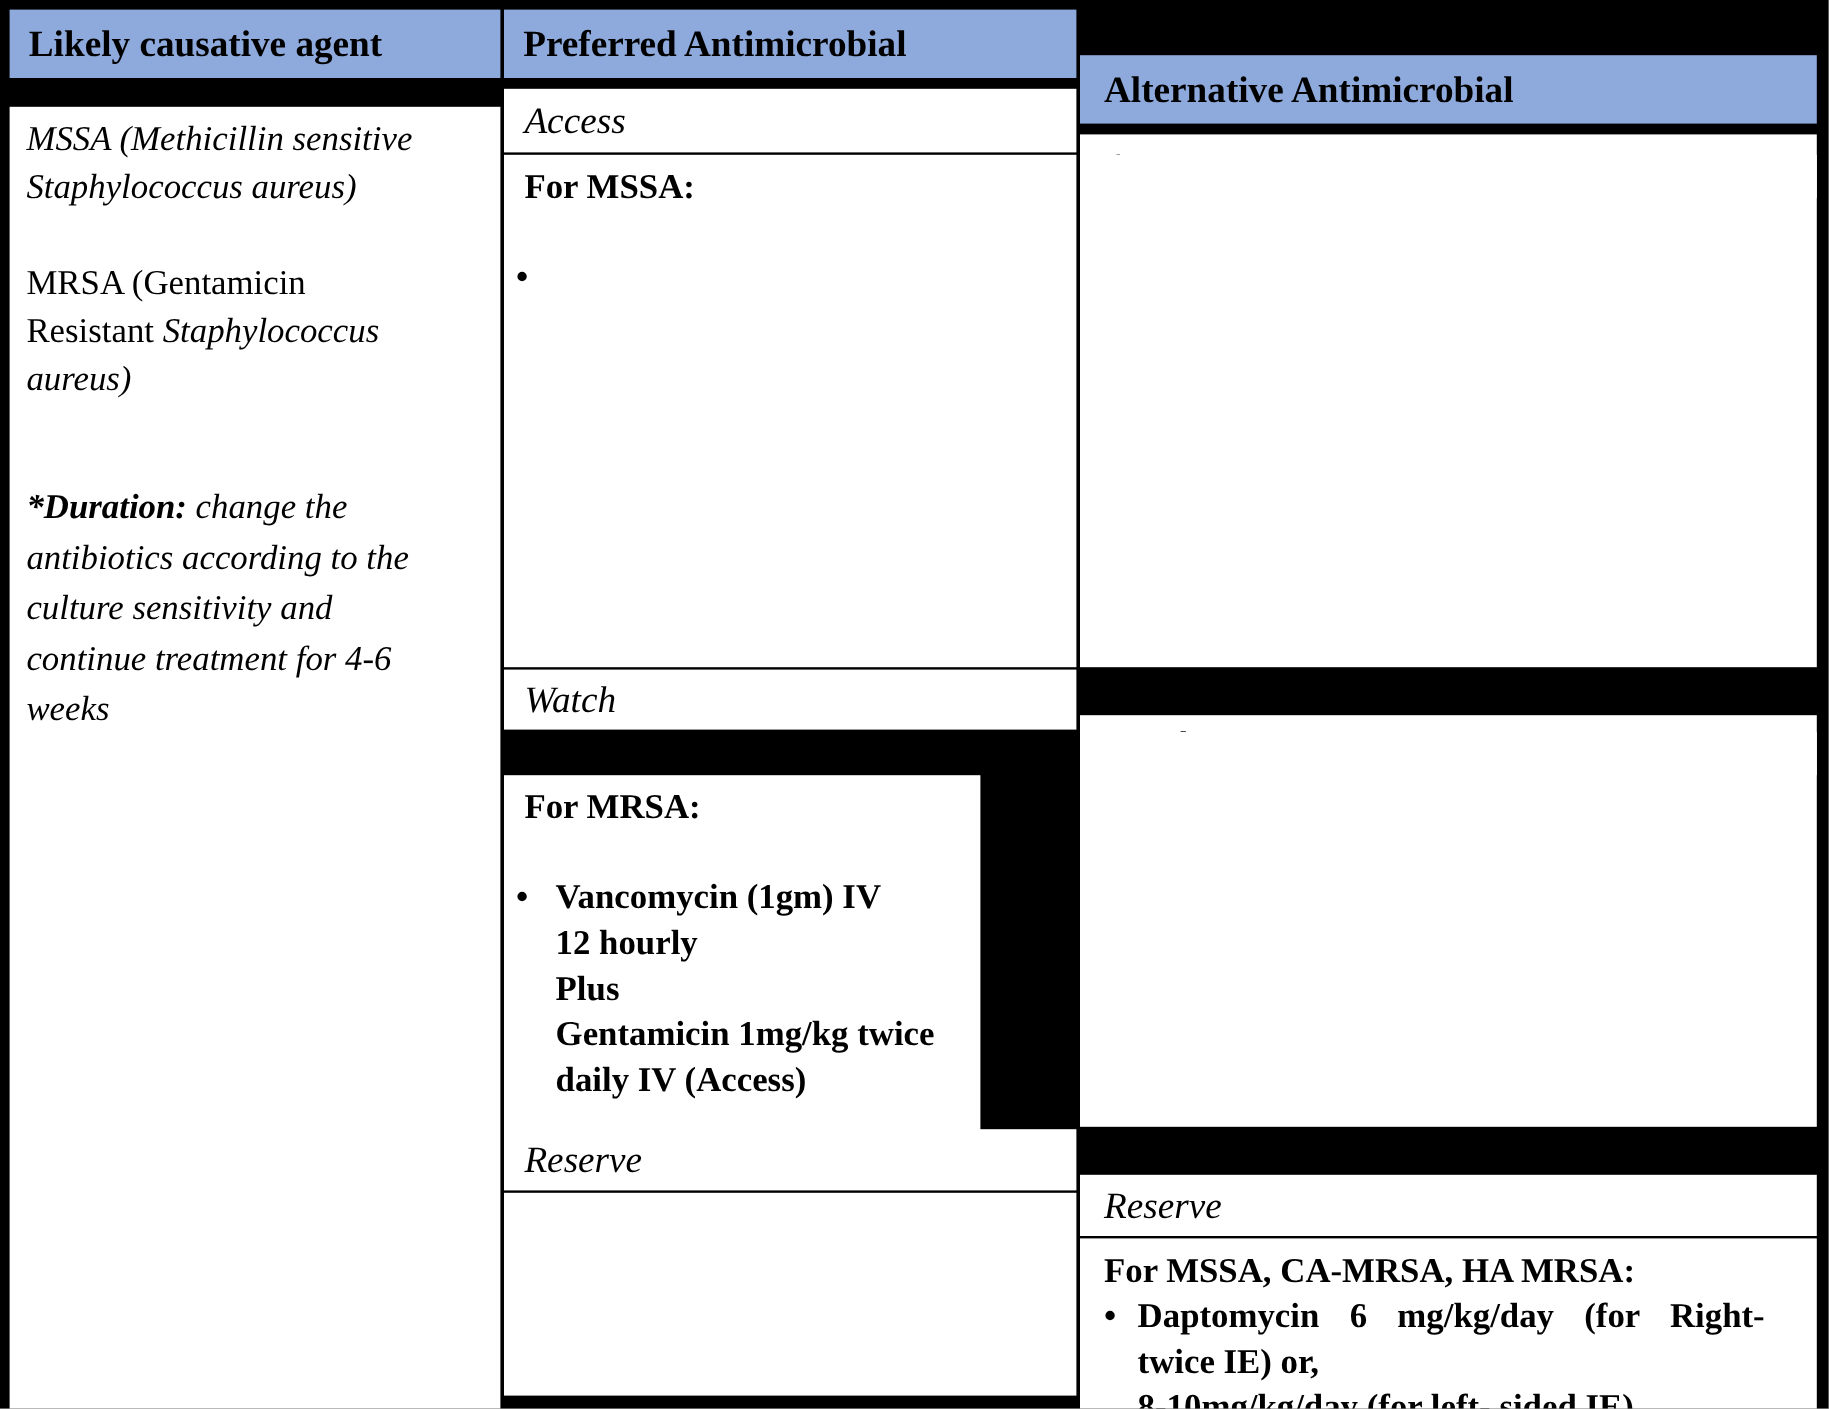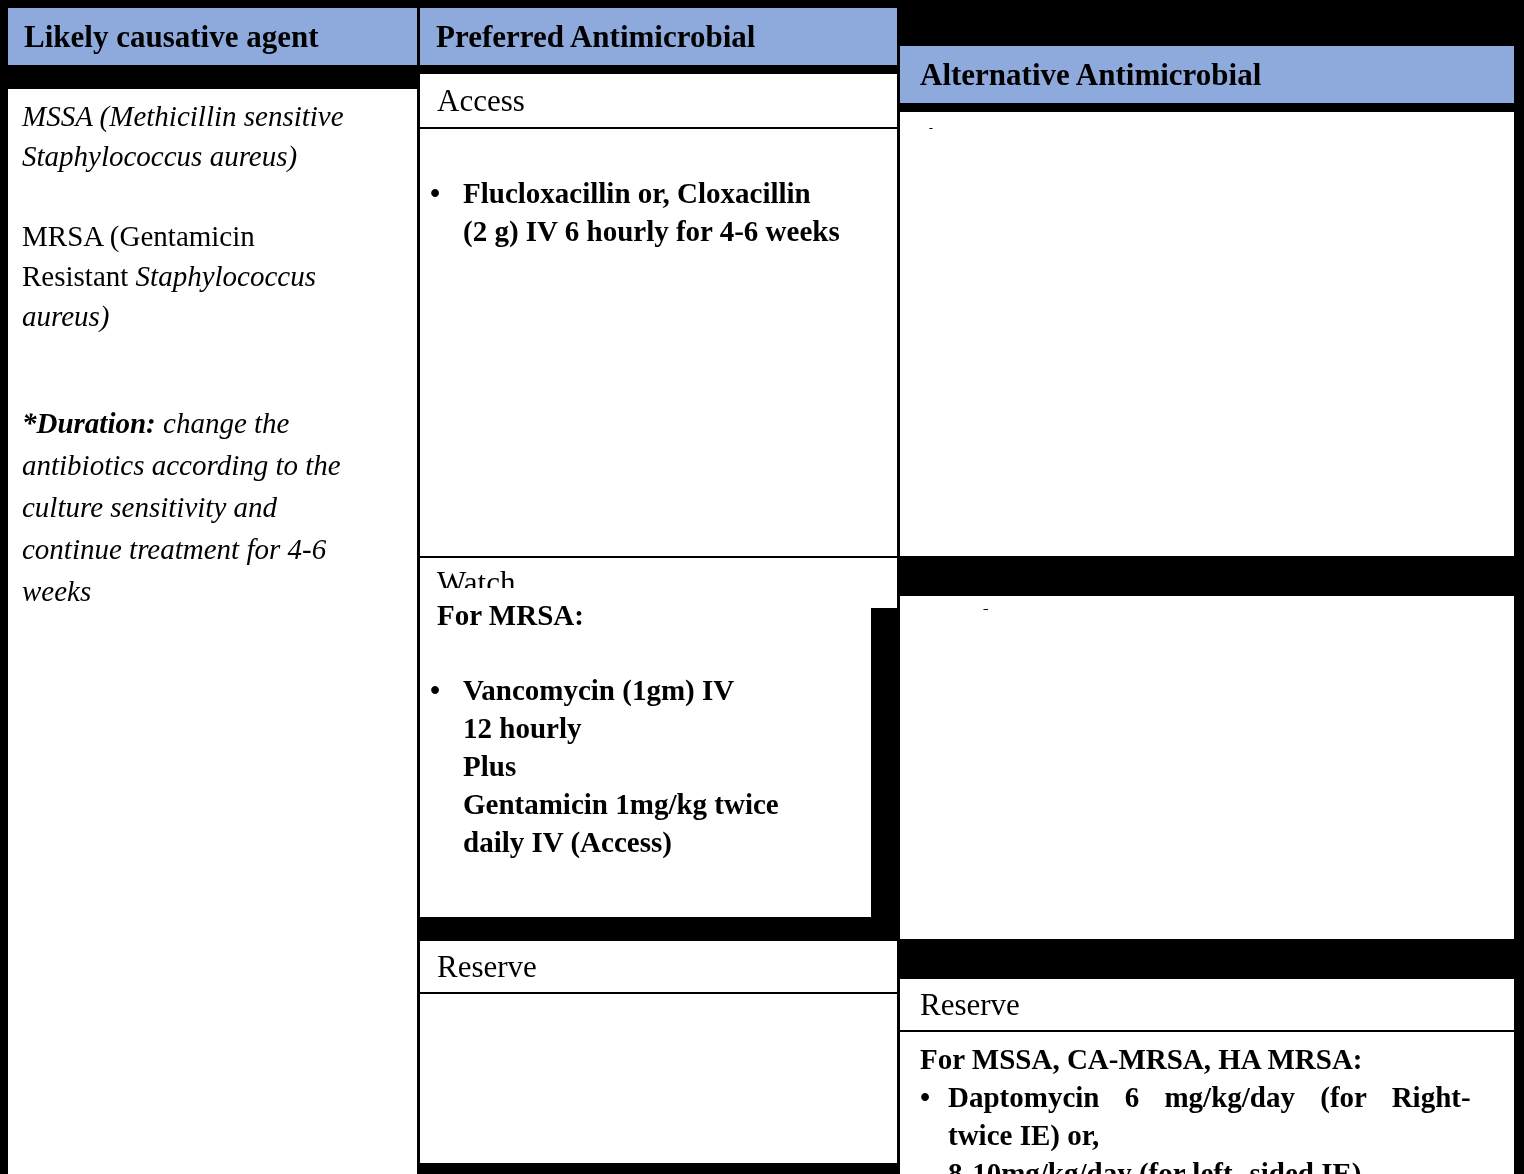--- a/index.html
+++ b/index.html
@@ -13,21 +13,21 @@
   }
   .cell{position:absolute;background:#fff;box-sizing:border-box;}
   .header-cell{
     background:#8EA9DB;
     display:flex;align-items:center;
     font-weight:bold;font-size:31px;
     padding-left:16px;
   }
   .label-cell{
     display:flex;align-items:center;
-    font-size:31px;
+    font-style:italic;font-size:31px;
   }
   .content-cell{
     font-weight:bold;font-size:29px;line-height:38px;
     padding:8px 8px 0 17px;
   }
   .pad-l-20{padding-left:20px;margin-top:38px;}
   
   .agent-cell{padding:7px 12px 0 14px;font-size:29px;line-height:40px;}
   .agent-mssa{font-style:italic;}
   .agent-mrsa{margin-top:40px;font-style:normal;}
@@ -63,36 +63,35 @@
   </div>
 
   <div class="cell label-cell" style="left:420px;top:74px;width:477px;height:53px;padding-left:17px;">
     <span>Access</span>
   </div>
   <div class="cell label-cell pad-l-20" style="left:900px;top:74px;width:614px;height:53px;">
     <span>Access</span>
   </div>
 
   <div class="cell content-cell" style="left:420px;top:129px;width:477px;height:427px;">
+    <div>For MSSA:</div>
     <div class="bullet-item col2">
       <span class="bullet">•</span>
-      <div class="bullet-text">Flucloxacillin or, Cloxacillin
-(2 g) IV 6 hourly for 4-6 weeks</div>
     </div>
   </div>
   <div class="cell" style="left:900px;top:129px;width:614px;height:427px;"></div>
 
   <div class="cell label-cell" style="left:420px;top:558px;width:477px;height:50px;padding-left:17px;">
     <span>Watch</span>
   </div>
   <div class="cell label-cell pad-l-20" style="left:900px;top:558px;width:614px;height:50px;">
     <span>Watch</span>
   </div>
 
-  <div class="cell content-cell" style="left:420px;top:588px;width:451px;height:329px;">
+  <div class="cell content-cell" style="left:420px;top:646px;width:397px;height:329px;">
     <div>For MRSA:</div>
     <div class="bullet-item col2">
       <span class="bullet">•</span>
       <div class="bullet-text">Vancomycin (1gm) IV
 12 hourly
 Plus
 Gentamicin 1mg/kg twice
 daily IV (Access)</div>
     </div>
   </div>

